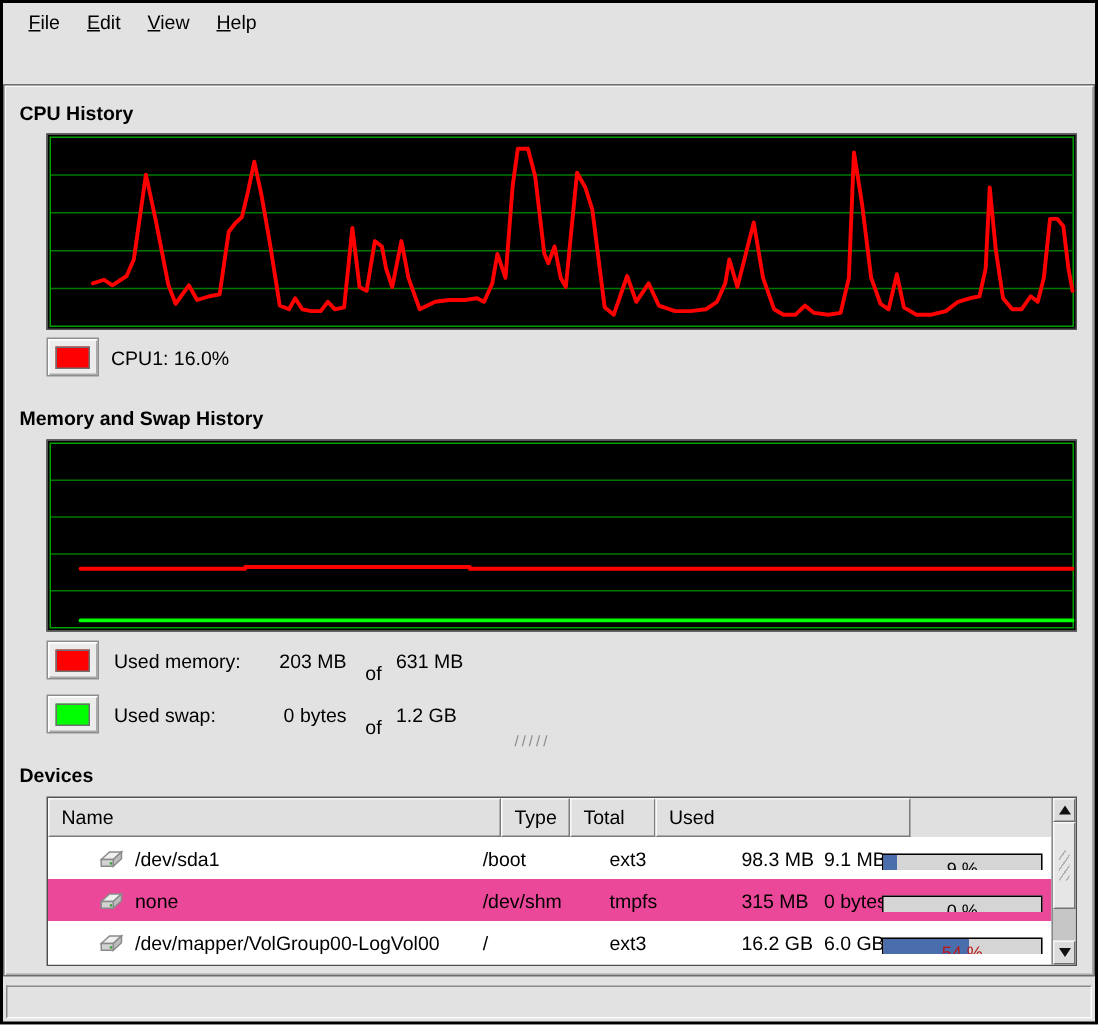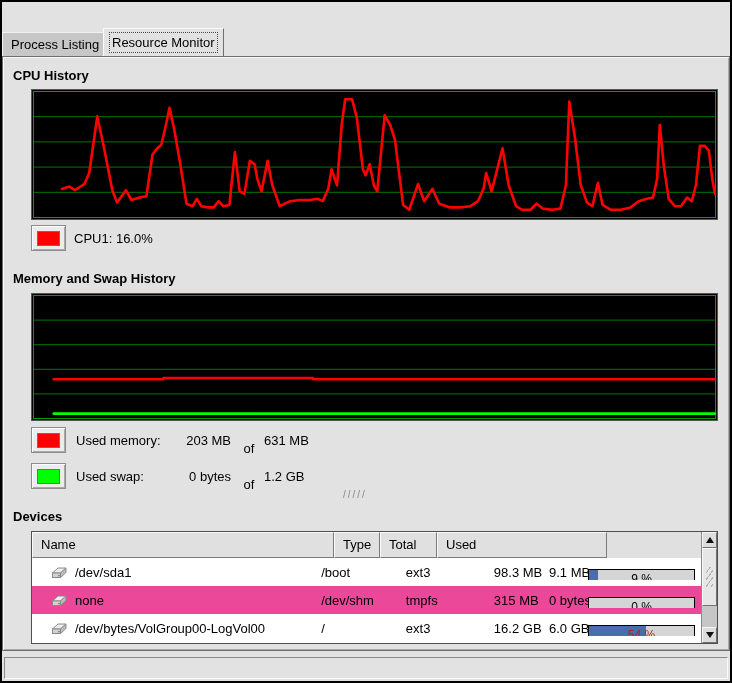--- a/index.html
+++ b/index.html
@@ -47,21 +47,21 @@
   .devices-frame { position:absolute; width:687px; height:113px; border:1px solid #4f4f4f; background:#fff; display:flex; }
   .dev-main { width:669px; display:flex; flex-direction:column; }
   .dev-header { display:flex; height:26px; background:#e0e0e0; }
   .hcell { height:26px; line-height:24px; padding-left:8px; background:#e0e0e0;
       border-top:1px solid #fafafa; border-left:1px solid #fafafa;
       border-right:1px solid #7b7b7b; border-bottom:1px solid #7b7b7b; overflow:hidden; }
   .dev-rows { flex:1; background:#fff; }
   .dev-row { display:flex; height:28px; align-items:center; background:#fff; }
   .dev-row.alt { background:#ec4899; }
   .cell { overflow:hidden; white-space:nowrap; }
-  .c-name  { width:302px; display:flex; align-items:center; padding-left:17px;text-align:center; }
+  .c-name  { width:302px; display:flex; align-items:center; padding-left:32px;text-align:center; }
   .c-name svg { margin-right:6px; flex:none; }
   .c-dir   { width:94px;  padding-left:8px; }
   .c-type  { width:46px;  padding-left:5px; }
   .c-total { width:57px;  padding-left:4px;margin-left:46px; }
   .c-used  { width:170px; padding-left:6px; position:relative; display:flex; align-items:center; }
   .pbar { position:absolute; right:6px; top:4px; width:107px; height:20px; background:#d5d5d5; border:1px solid #000; }
   .pbar-fill { position:absolute; left:0; top:0; bottom:0; background:#4a6dac; }
   .pbar-label { position:absolute; inset:0; text-align:center; line-height:18px; font-size:12px; }
 
   
@@ -77,29 +77,24 @@
 
   
   .statusbar { position:absolute; left:2px; right:2px; top:655px; height:22px; background:#e2e2e2;
       border:1px solid; border-color:#8b8b8b #fbfbfb #fbfbfb #8b8b8b; }
 </style>
 </head>
 <body>
 
 <div class="window">
 
-
-  <div class="tabbar">
-    <div class="tab inactive">
-      <span class="tab-label">Process Listing</span>
-    </div>
-    <div class="tab active">
-      <span class="tab-label">Resource Monitor</span>
-    </div>
-  </div>
+  <div class="menubar">
+    <span class="menu-item">File</span><span class="menu-item">Edit</span><span class="menu-item">View</span><span class="menu-item">Help</span>
+  </div>
+
 
   <div class="page">
 
     <div class="section-title" style="left:10px; top:11px;">CPU History</div>
     <div class="graph-frame" style="left:28px; top:32px; height:131px;" id="cpu-chart">
         <svg width="685" height="129">
           <rect x="1.5" y="1.5" width="682" height="126" fill="none" stroke="#00a000"></rect>
           <line x1="2" x2="683" y1="26.7" y2="26.7" stroke="#007800"></line>
           <line x1="2" x2="683" y1="51.9" y2="51.9" stroke="#007800"></line>
           <line x1="2" x2="683" y1="77.1" y2="77.1" stroke="#007800"></line>
@@ -204,21 +199,21 @@
     </div>
   </div>
             <div class="dev-row">
     <div class="cell c-name">
       <svg width="20" height="15" viewBox="0 0 20 15">
         <path d="M3.5 8 L9 3 H17 L11.5 8 Z" fill="#efefef" stroke="#8a8a8a" stroke-width="1"></path>
         <path d="M11.5 8 L17 3 V7.5 L11.5 12.5 Z" fill="#bdbdbd" stroke="#8a8a8a" stroke-width="1"></path>
         <rect x="3.5" y="8" width="8" height="4.5" fill="#d2d2d2" stroke="#8a8a8a" stroke-width="1"></rect>
         <circle cx="10" cy="10.6" r="0.9" fill="#44a044"></circle>
       </svg>
-      <span>/dev/bytes/VolGroup00-LogVol00</span>
+      <span>/dev/mapper/VolGroup00-LogVol00</span>
     </div>
     <div class="cell c-dir">/</div>
     <div class="cell c-type">ext3</div>
     <div class="cell c-total">16.2 GB</div>
     <div class="cell c-used">
       <span>6.0 GB</span>
       <span class="pbar">
         <span class="pbar-fill" style="width: 54%; background: rgb(74, 109, 172);"></span>
         <span class="pbar-label" style="color: #b91c1c;">54 %</span>
       </span>

